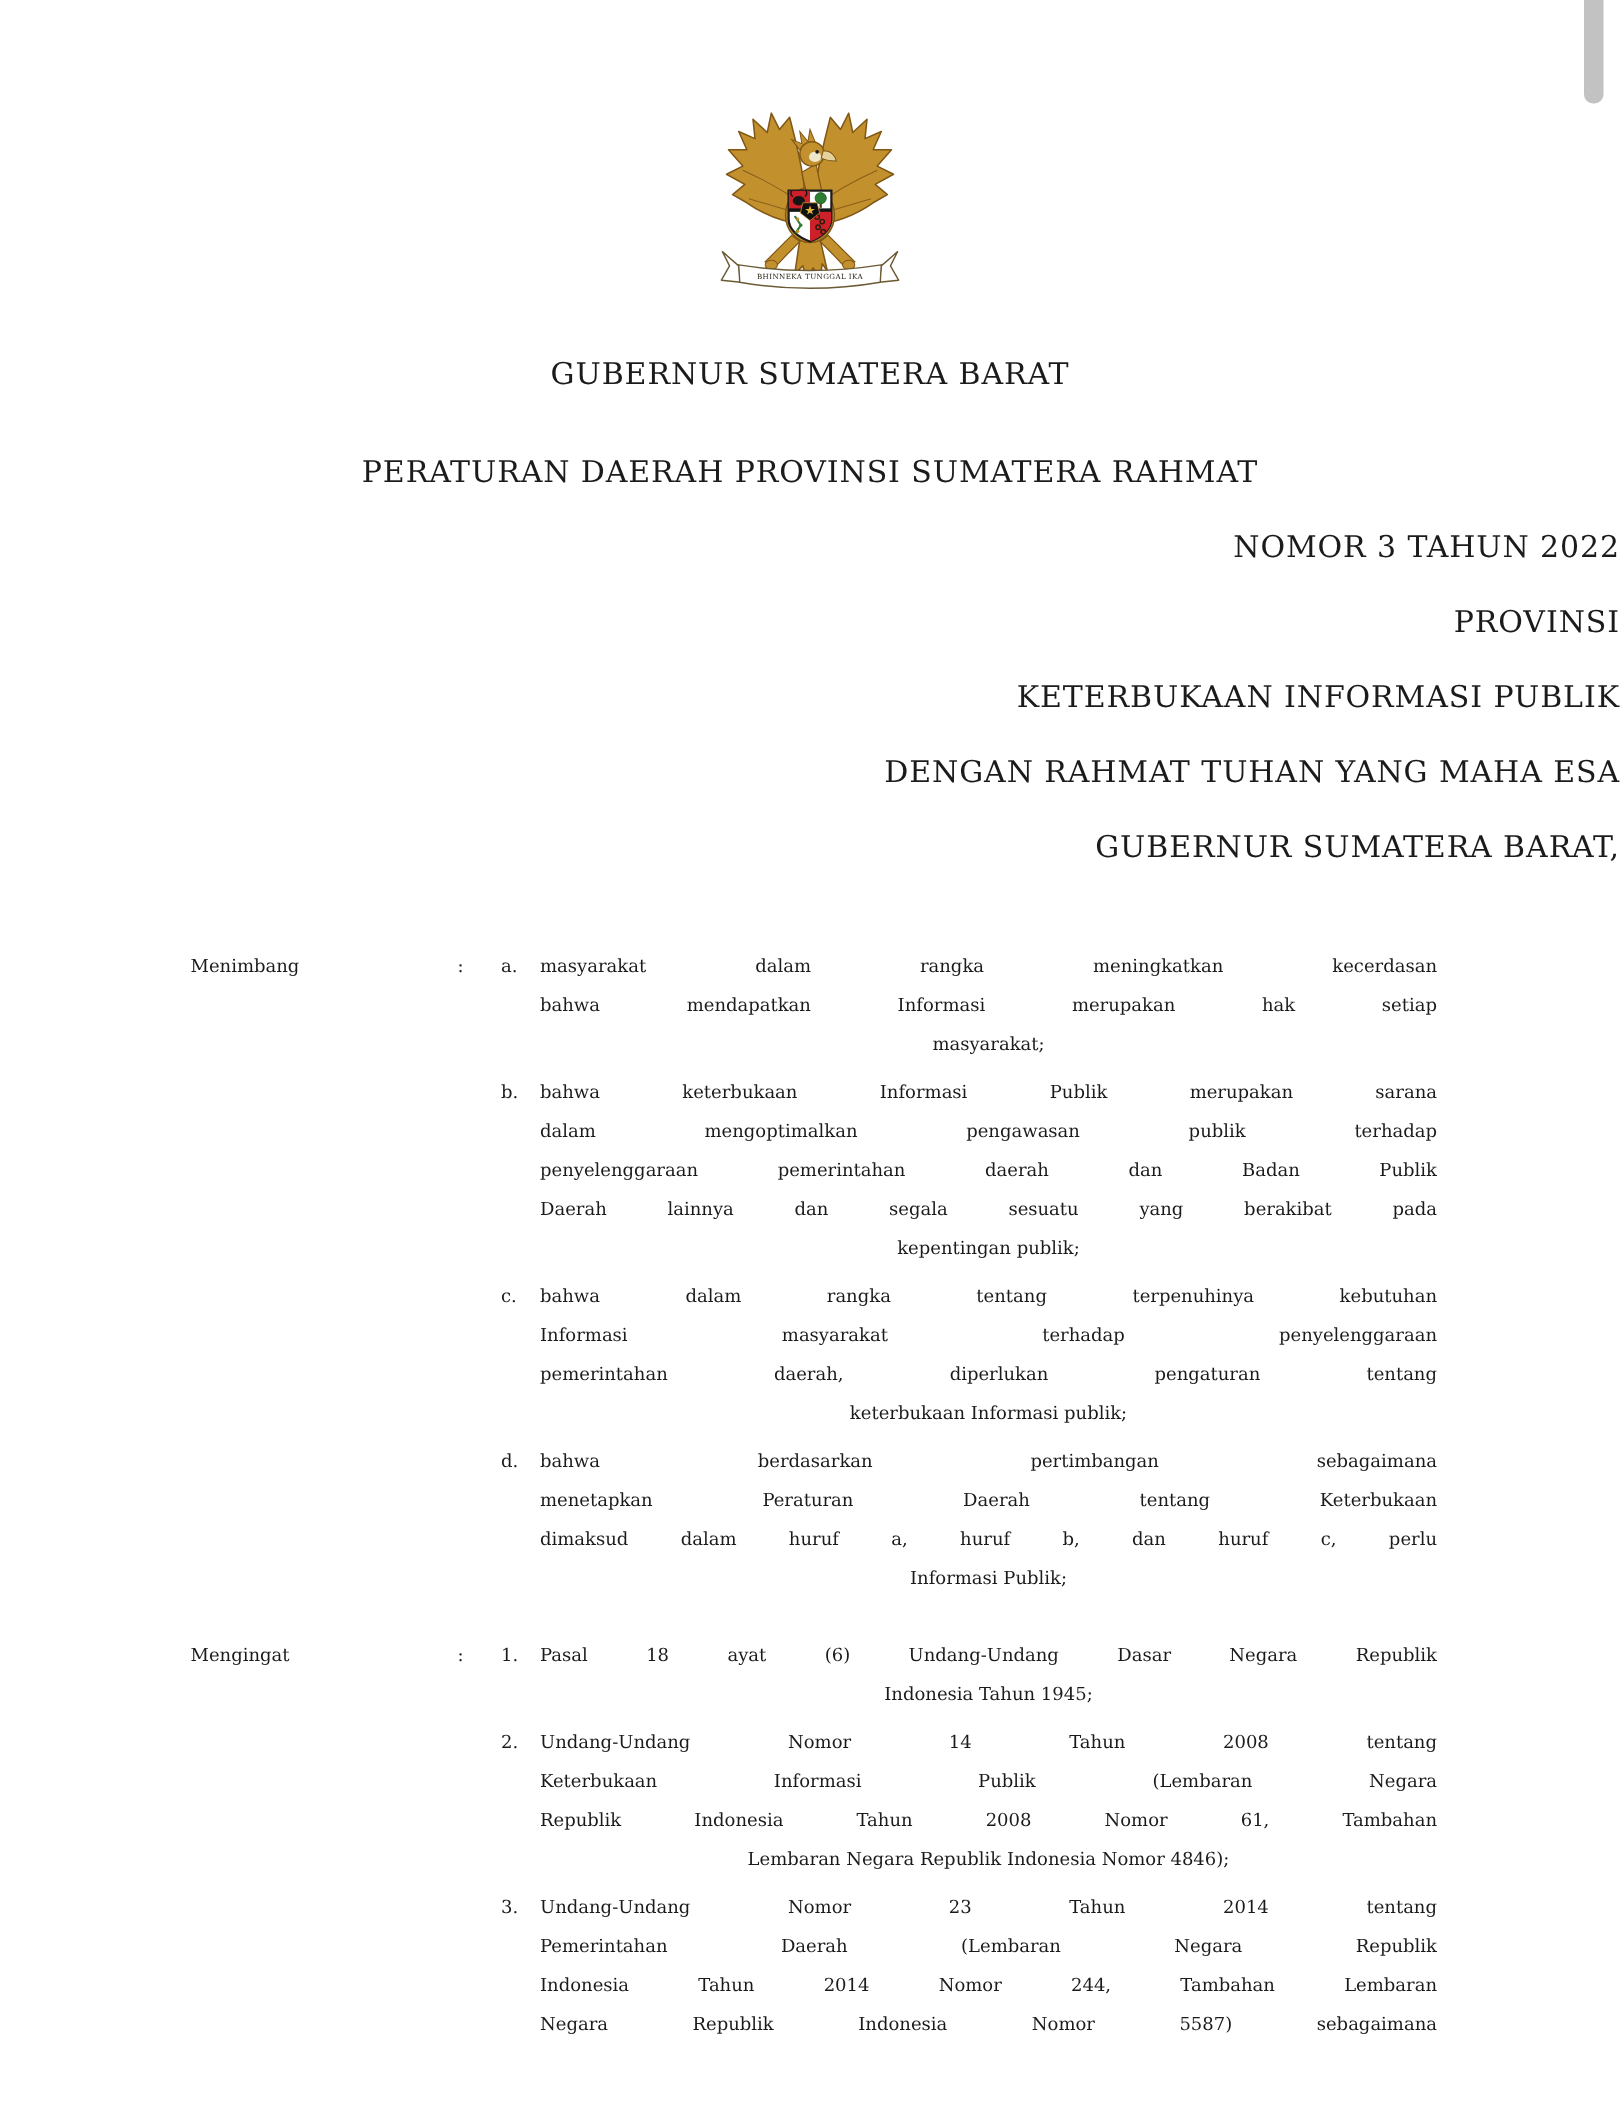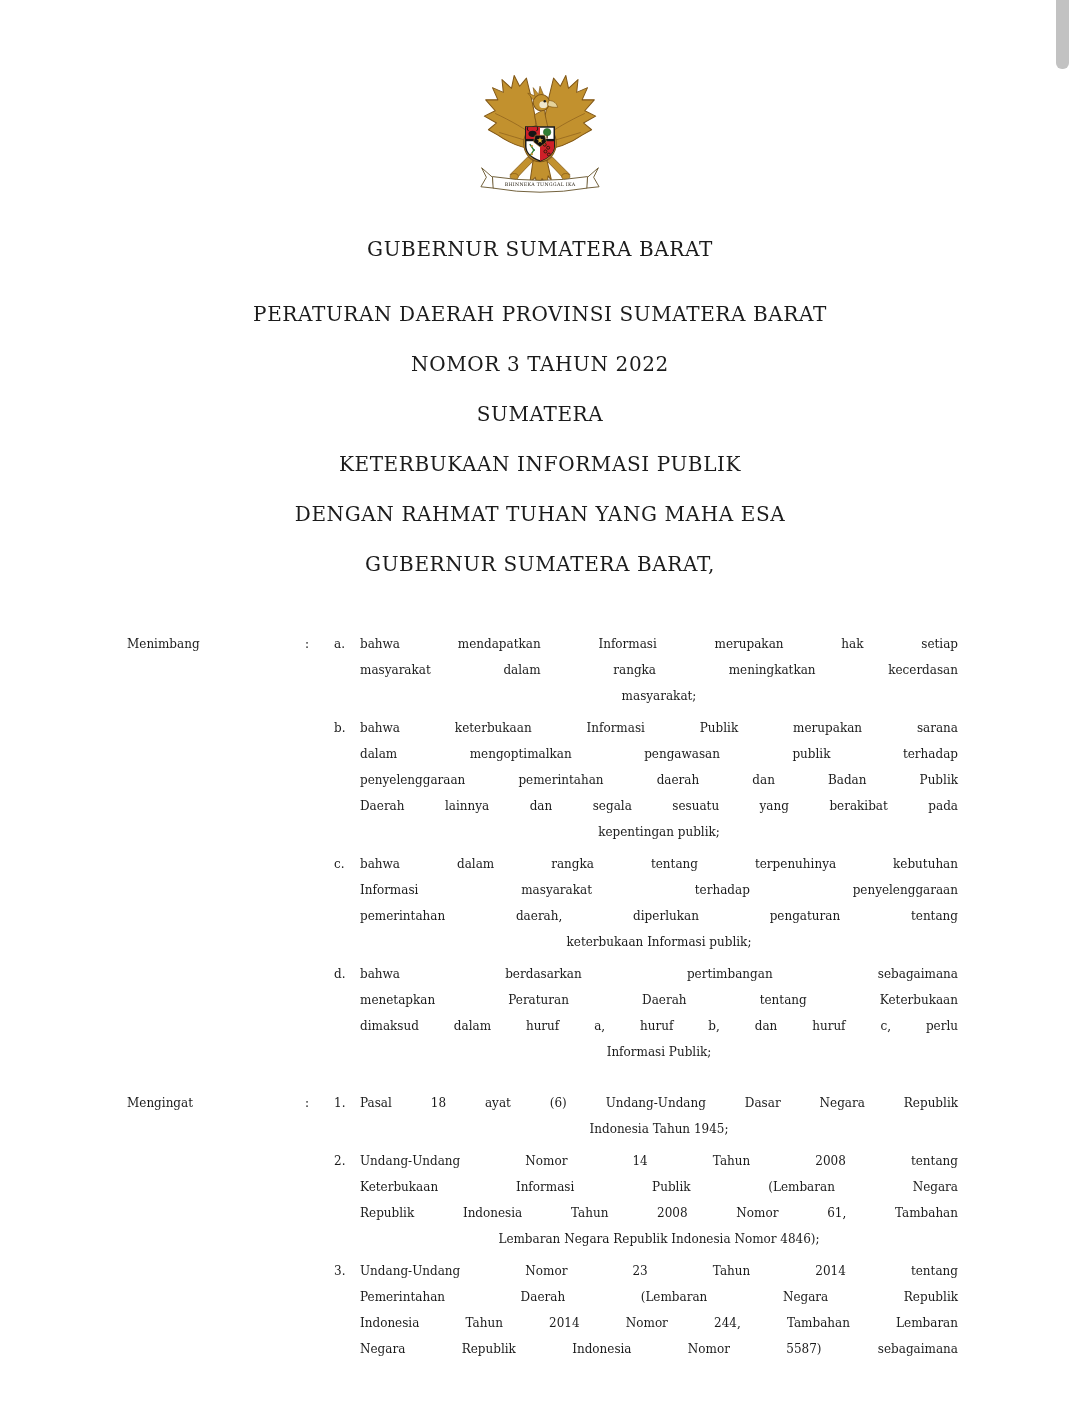--- a/index.html
+++ b/index.html
@@ -27,21 +27,21 @@
     text-align:center;
     font-size:20px; line-height:25px;
     letter-spacing:0.6px;
   }
   .doc-titles { margin-top:40px; }
   .doc-title-line {
     text-align:center;
     font-size:20px; line-height:25px;
     letter-spacing:0.6px;
   }
-  .doc-title-line + .doc-title-line { margin-top:25px; }
+  .doc-title-line + .doc-title-line { margin-top:25px;text-align:right; }
   .content {
     margin-top:54px;
     padding:0 122px 0 127px;
     font-size:12px; line-height:26px;
   }
   .section { display:flex; }
   .section + .section { margin-top:25px; }
   .sec-label { width:178px; flex:0 0 178px; }
   .sec-colon { width:29px; flex:0 0 29px; }
   .sec-items { flex:1; min-width:0; }
@@ -126,40 +126,40 @@
         <path d="M170 158 L186 144 L179 158 L187 172 L168 174 Z" fill="#ffffff" stroke="#6b5a33" stroke-width="1.4" stroke-linejoin="round"></path>
         <path d="M30 157 Q100 168 170 157 L169 174 Q100 186 31 174 Z" fill="#ffffff" stroke="#6b5a33" stroke-width="1.4"></path>
         <text x="100" y="171" font-size="7" text-anchor="middle" fill="#2b2417" letter-spacing="0.4" font-family="'DejaVu Serif',serif">BHINNEKA TUNGGAL IKA</text>
       </g>
     </svg>
   </div>
 
   <div class="inst-title">GUBERNUR SUMATERA BARAT</div>
 
   <div class="doc-titles">
-    <div class="doc-title-line">PERATURAN DAERAH PROVINSI SUMATERA BARAT</div>
+    <div class="doc-title-line">PERATURAN DAERAH PROVINSI SUMATERA RAHMAT</div>
     <div class="doc-title-line">NOMOR 3 TAHUN 2022</div>
-    <div class="doc-title-line">SUMATERA</div>
+    <div class="doc-title-line">PROVINSI</div>
     <div class="doc-title-line">KETERBUKAAN INFORMASI PUBLIK</div>
     <div class="doc-title-line">DENGAN RAHMAT TUHAN YANG MAHA ESA</div>
     <div class="doc-title-line">GUBERNUR SUMATERA BARAT,</div>
   </div>
 
   <div class="content">
 
     <div class="section">
       <div class="sec-label">Menimbang</div>
       <div class="sec-colon">:</div>
       <div class="sec-items">
 
         <div class="item">
           <div class="item-marker">a.</div>
           <div class="item-text">
+            <div class="jline">masyarakat dalam rangka meningkatkan kecerdasan</div>
             <div class="jline">bahwa mendapatkan Informasi merupakan hak setiap</div>
-            <div class="jline">masyarakat dalam rangka meningkatkan kecerdasan</div>
             <div class="lline">masyarakat;</div>
           </div>
         </div>
 
         <div class="item">
           <div class="item-marker">b.</div>
           <div class="item-text">
             <div class="jline">bahwa keterbukaan Informasi Publik merupakan sarana</div>
             <div class="jline">dalam mengoptimalkan pengawasan publik terhadap</div>
             <div class="jline">penyelenggaraan pemerintahan daerah dan Badan Publik</div>

